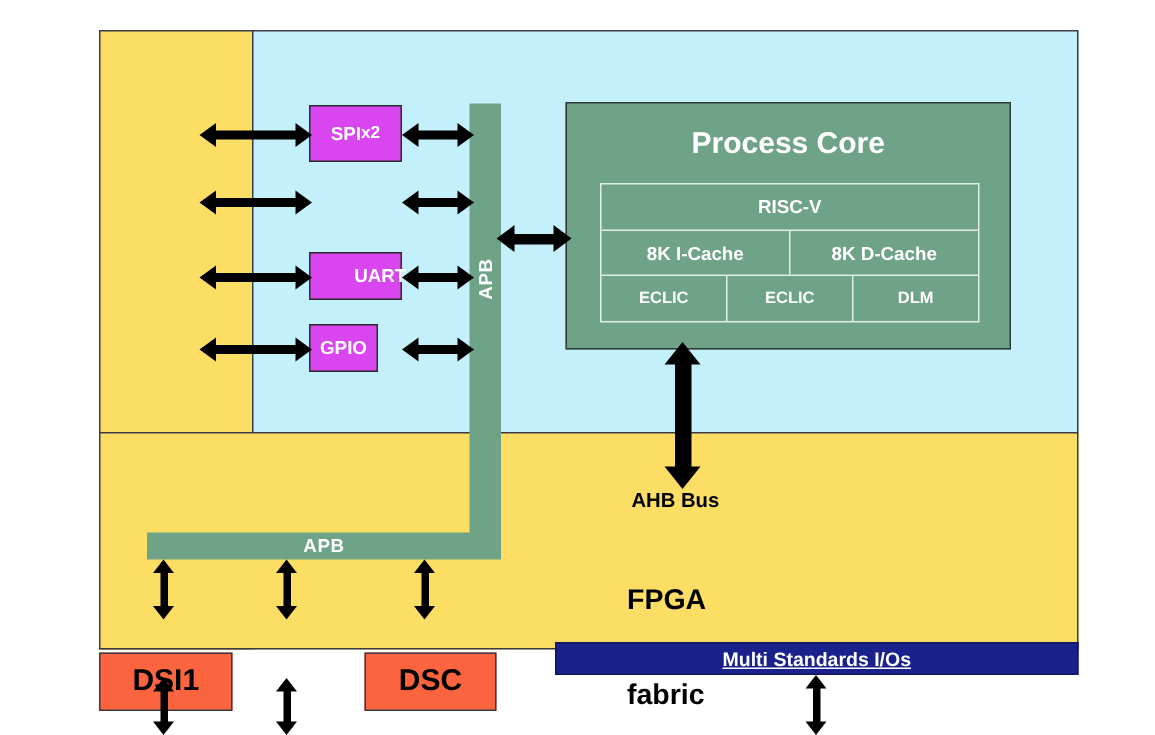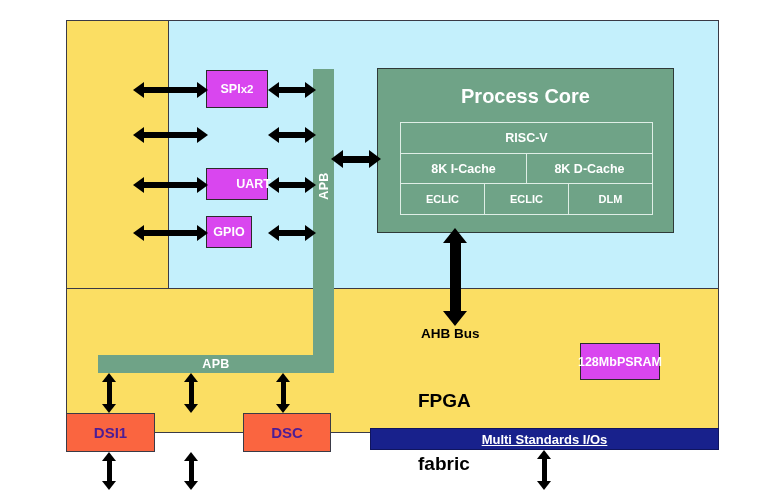--- a/index.html
+++ b/index.html
@@ -51,23 +51,23 @@
   .core-row{display:flex;flex:1;}
   .core-cell{flex:1;display:flex;align-items:center;justify-content:center;
       color:#ffffff;font-size:12.5px;font-weight:bold;
       border-right:1.5px solid #dfeee6;box-sizing:border-box;}
   .core-cell:last-child{border-right:none;}
   .core-row{border-bottom:1.5px solid #dfeee6;box-sizing:border-box;}
   .core-row:last-child{border-bottom:none;}
   #core-row-3 .core-cell{font-size:11px;}
 
   
-  .dsi-block{position:absolute;top:413px;height:39px;background:#FA6540;
-      border:1.5px solid #3a3a46;box-sizing:border-box;color:#4c1d95;
-      font-size:15px;font-weight:bold;display:flex;align-items:center;
+  .dsi-block{position:absolute;top:435px;height:39px;background:#FA6540;
+      border:1.5px solid #3a3a46;box-sizing:border-box;color:#000000;
+      font-size:20px;font-weight:bold;display:flex;align-items:center;
       justify-content:center;}
   #dsi1{left:66px;width:89px;}
   #dsi0{left:155px;width:88px;}
   #dsc {left:243px;width:88px;}
 
   
   #io-bar{position:absolute;left:370px;top:428px;width:349px;height:22px;
       background:#18218C;border:1px solid #10155e;box-sizing:border-box;
       color:#ffffff;font-size:13px;font-weight:bold;
       display:flex;align-items:center;justify-content:center;text-decoration:underline;}
@@ -142,24 +142,20 @@
         <div class="core-cell">8K D-Cache</div>
       </div>
       <div class="core-row" id="core-row-3">
         <div class="core-cell">ECLIC</div>
         <div class="core-cell">ECLIC</div>
         <div class="core-cell">DLM</div>
       </div>
     </div>
   </div>
 
-  <div class="dark-block" id="blk-psram">
-    <div>128Mb</div>
-    <div>PSRAM</div>
-  </div>
 
   <div class="plain-text" id="ahb-label">AHB Bus</div>
   <div class="plain-text" id="fpga-label">
     <div>FPGA</div>
     <div>fabric</div>
   </div>
 
   <div class="dsi-block" id="dsi1">DSI1</div>
   <div class="dsi-block" id="dsc">DSC</div>
 

